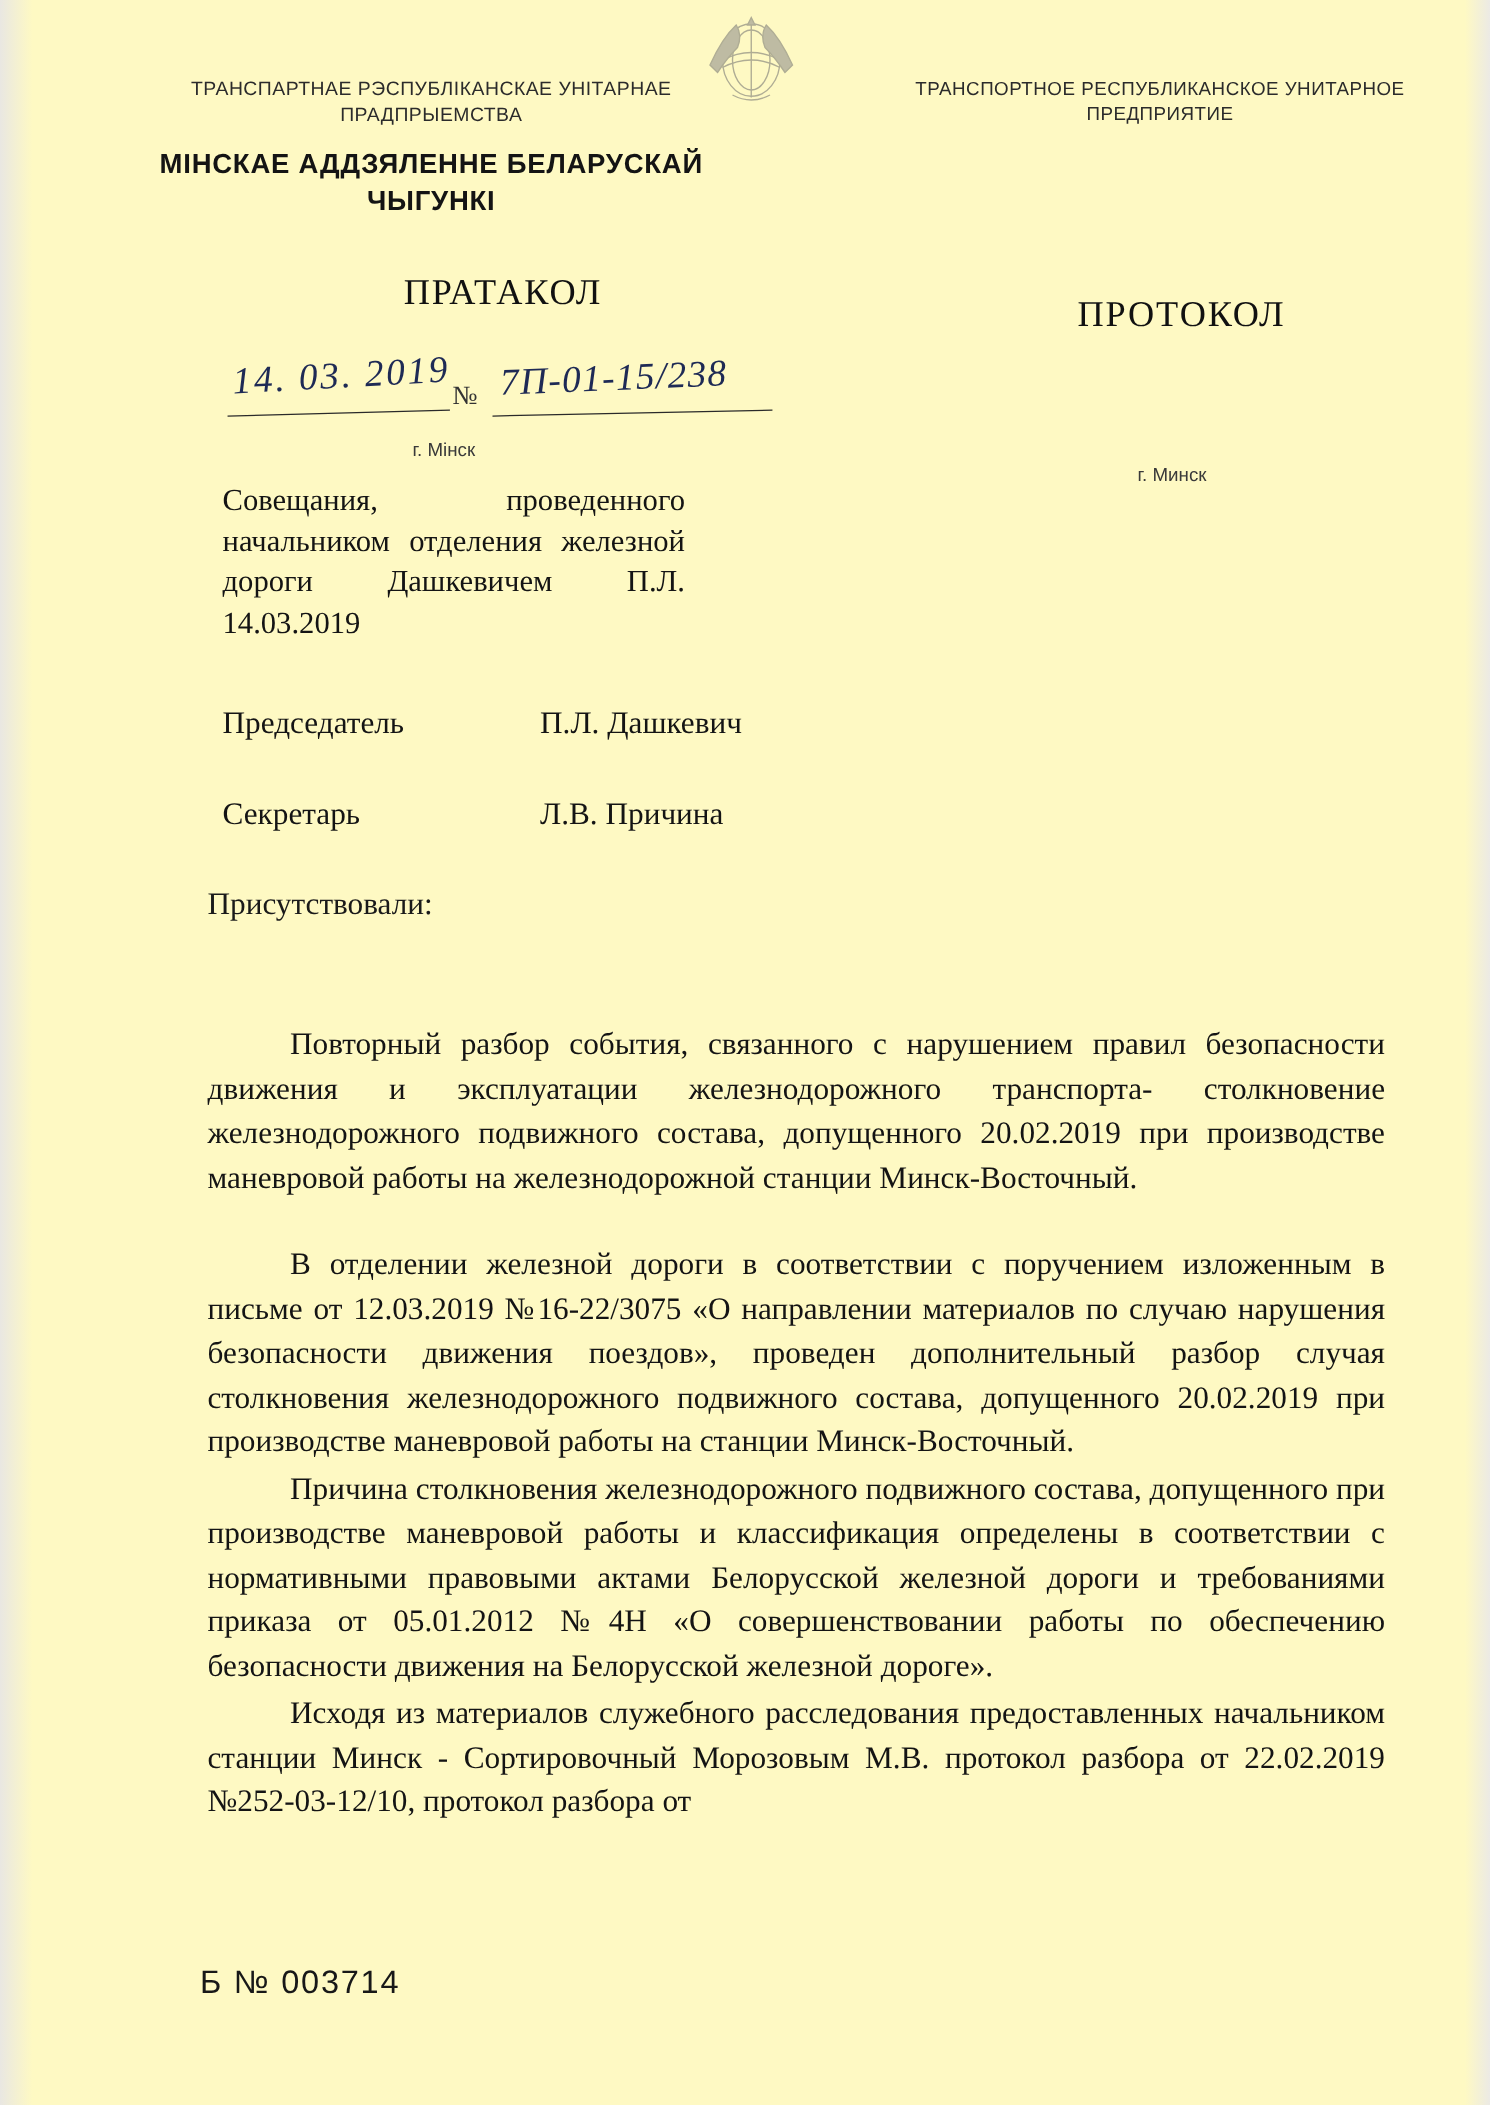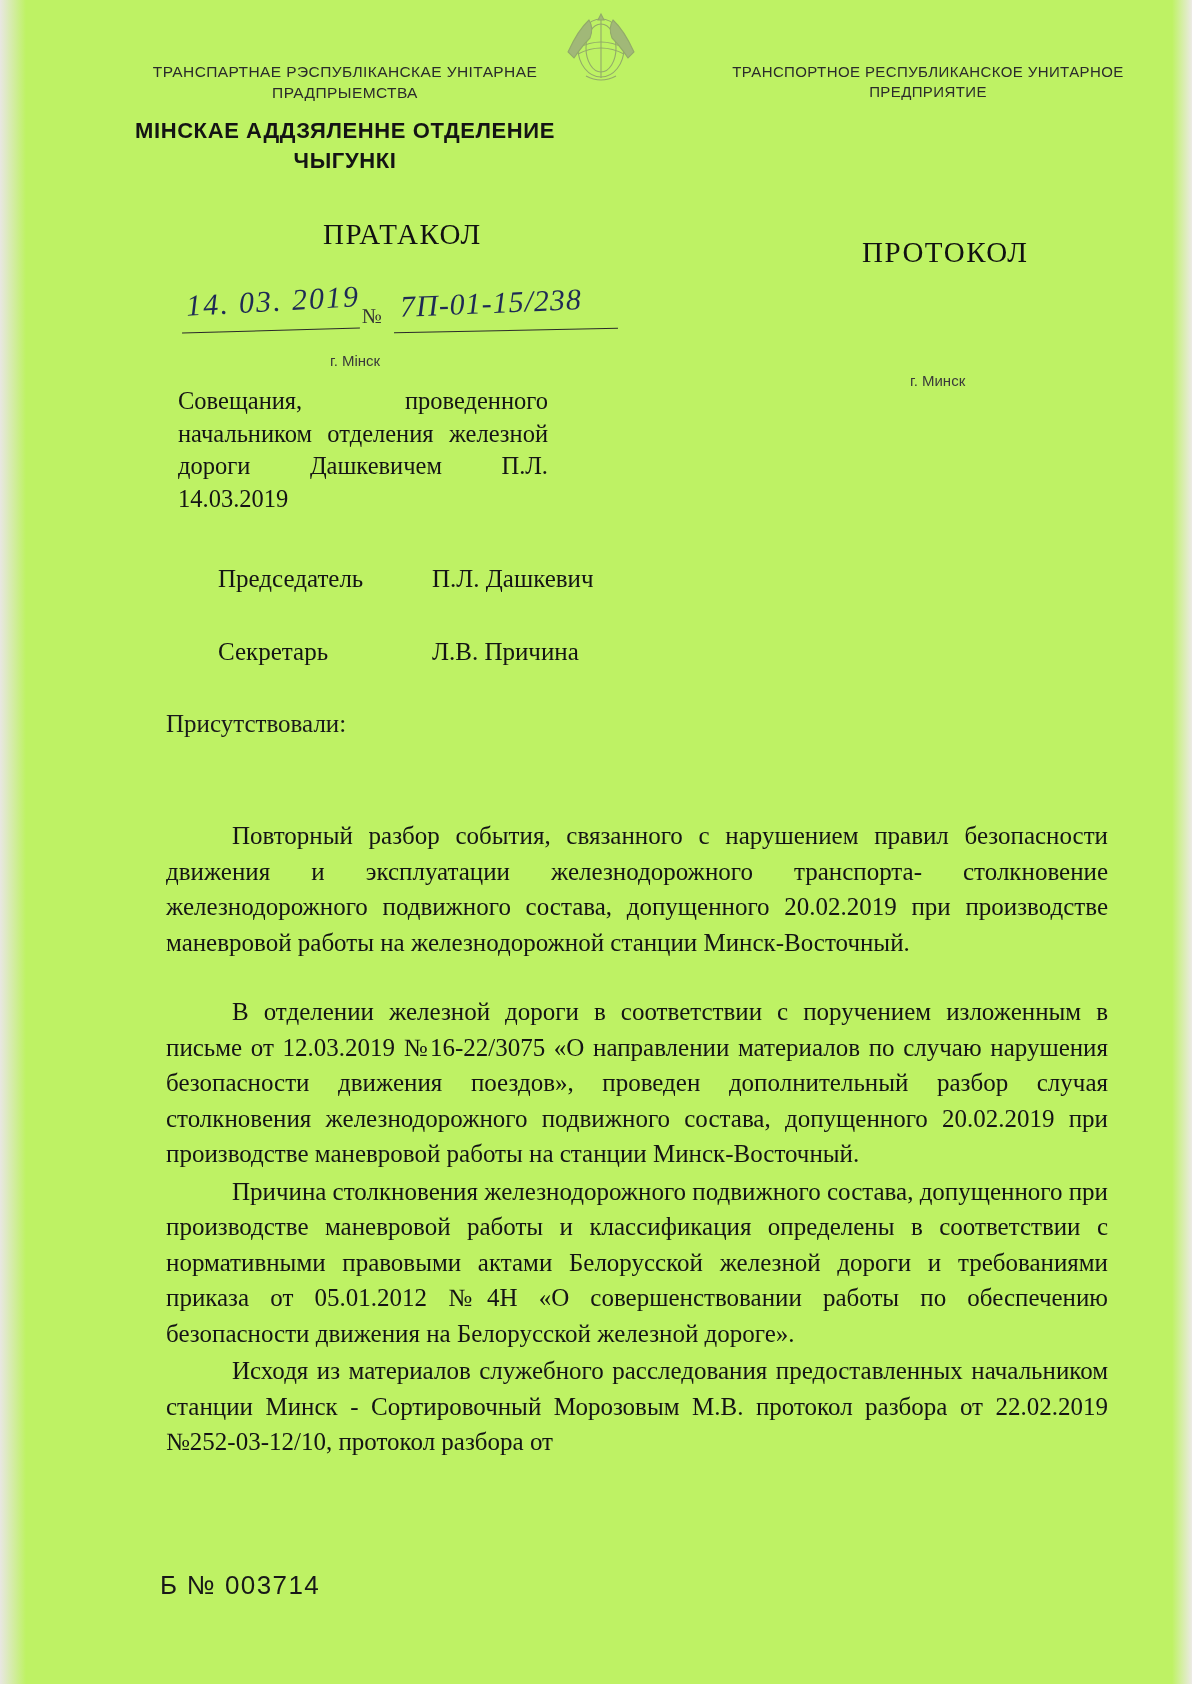--- a/index.html
+++ b/index.html
@@ -4,21 +4,21 @@
 <style>
   html, body {
     margin: 0;
     padding: 0;
     background: #ffffff;
   }
   .page {
     position: relative;
     width: 1192px;
     height: 1684px;
-    background: #bef264;
+    background: #fef9c3;
     overflow: hidden;
     font-family: "Liberation Serif", serif;
     color: #1a1a1a;
   }
 
   
   .emblem {
     position: absolute;
     left: 556px;
     top: 8px;
@@ -135,21 +135,21 @@
     text-align: justify;
     color: #141414;
   }
 
   
   .role-row {
     position: absolute;
     font-size: 25px;
     color: #141414;
   }
-  .role-label { left: 178px; margin-left: 40px; }
+  .role-label { left: 178px; }
   .role-value { left: 396px; margin-left: 36px; }
   .row-chair { top: 565px; }
   .row-secr  { top: 638px; }
 
   
   .attend-label {
     position: absolute;
     left: 166px;
     top: 710px;
     font-size: 25px;
@@ -229,21 +229,21 @@
         <path d="M12 44 Q22 22 33 12 Q38 20 34 30 Q26 38 18 50 Z" fill="#8a8a8a" stroke="#6f6f6f"></path>
         <path d="M78 44 Q68 22 57 12 Q52 20 56 30 Q64 38 72 50 Z" fill="#8a8a8a" stroke="#6f6f6f"></path>
         <path d="M30 68 Q45 76 60 68"></path>
         <path d="M45 6 L48 12 L42 12 Z" fill="#8a8a8a"></path>
       </g>
     </svg>
   </div>
 
   <div class="hdr hdr-left">
     <div class="small">ТРАНСПАРТНАЕ РЭСПУБЛIКАНСКАЕ УНIТАРНАЕ ПРАДПРЫЕМСТВА</div>
-    <div class="big">МIНСКАЕ АДДЗЯЛЕННЕ ОТДЕЛЕНИЕ ЧЫГУНКI</div>
+    <div class="big">МIНСКАЕ АДДЗЯЛЕННЕ БЕЛАРУСКАЙ ЧЫГУНКI</div>
   </div>
 
   <div class="hdr hdr-right">
     <div class="small">ТРАНСПОРТНОЕ РЕСПУБЛИКАНСКОЕ УНИТАРНОЕ ПРЕДПРИЯТИЕ</div>
   </div>
 
   <div class="doctype doctype-left">ПРАТАКОЛ</div>
   <div class="doctype doctype-right">ПРОТОКОЛ</div>
 
   <div class="hand hand-date">14. 03. 2019</div>

